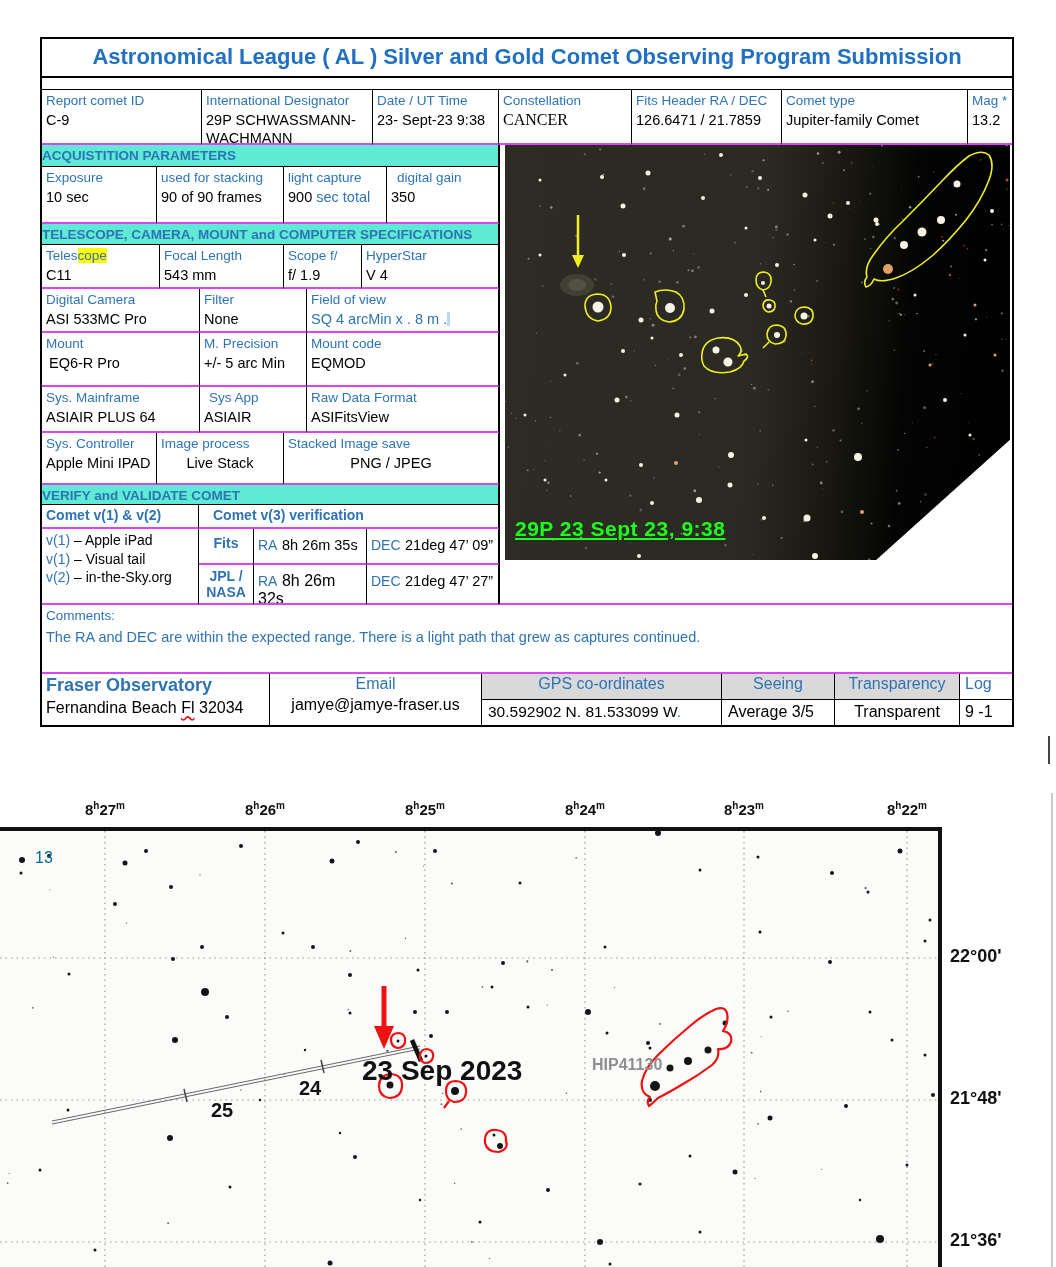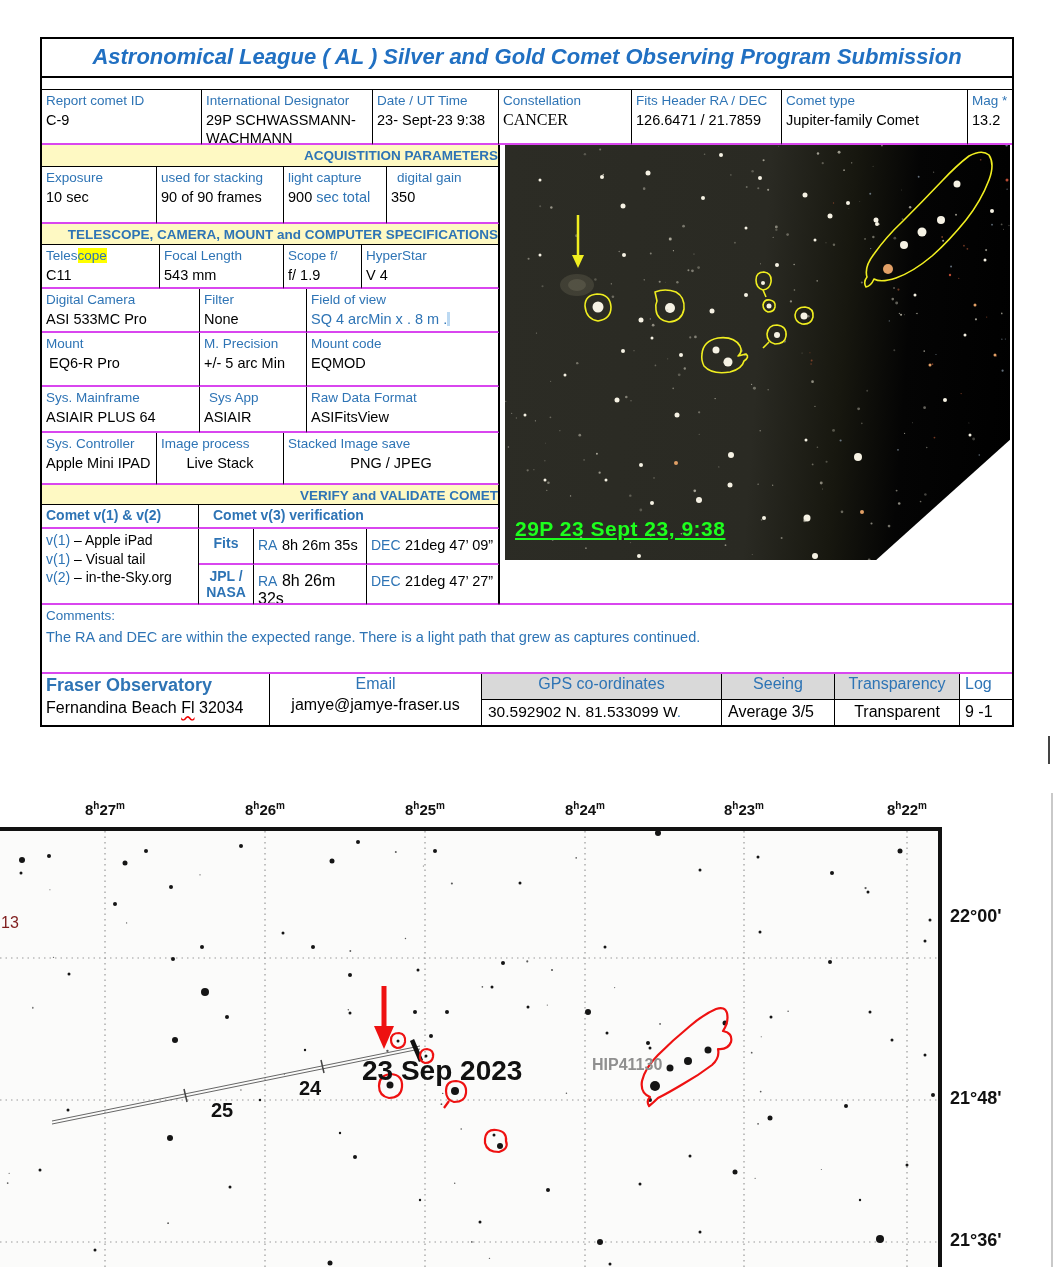--- a/index.html
+++ b/index.html
@@ -1,30 +1,30 @@
 <!DOCTYPE html>
 <html><head>
 <meta charset="utf-8">
 <style>
   html,body{margin:0;padding:0;background:#fff;}
   #page{position:relative;width:1056px;height:1267px;background:#fff;overflow:hidden;
         font-family:"Liberation Sans",sans-serif;}
   
   #form{position:absolute;left:40px;top:37px;width:974px;height:690px;border:2px solid #000;box-sizing:border-box;background:#fff;}
   .abs{position:absolute;box-sizing:border-box;}
-  .titlerow{border-bottom:2px solid #000;text-align:center;font-weight:bold;font-size:22px;color:#2170c2;padding-top:5px;font-style:italic;}
+  .titlerow{border-bottom:2px solid #000;text-align:center;font-weight:bold;font-size:22px;color:#2170c2;padding-top:5px;}
   .spacer{border-bottom:1px solid #000;}
   .cell{border-right:1px solid #000;border-bottom:2px solid #d946ef;padding:2px 4px;overflow:hidden;background:#fff;}
   .nbr{border-right:none;}
   .lbl{color:#2E74B5;font-size:13.5px;line-height:17px;white-space:nowrap;}
   .val{color:#000;font-size:14.5px;line-height:18px;margin-top:2px;}
   .serif{font-family:"Liberation Serif",serif;font-size:16px;}
   .blue{color:#2E74B5;}
-  .sechdr{background:#fef9c3;border-right:1px solid #000;border-bottom:1px solid #000;color:#2E74B5;
-          font-weight:bold;font-size:13.5px;text-align:right;padding-top:3px;}
+  .sechdr{background:#5eead4;border-right:1px solid #000;border-bottom:1px solid #000;color:#2E74B5;
+          font-weight:bold;font-size:13.5px;text-align:left;padding-top:3px;}
   .hl{background:#ffff00;}
   .caret{display:inline-block;width:3px;height:14px;background:#bcd9f2;vertical-align:-2px;}
   .vline{font-size:14px;line-height:18.5px;white-space:nowrap;}
   .srchdr{color:#2E74B5;font-weight:bold;font-size:14px;text-align:center;}
   
   .fhdr{color:#2E74B5;font-size:16px;}
   .fgray{background:#D9D9D9;}
   .wavy{text-decoration:underline;text-decoration-style:wavy;text-decoration-color:#e00;text-underline-offset:2px;}
   
   #photo{position:absolute;left:505px;top:145px;width:505px;height:415px;
@@ -32,21 +32,21 @@
          clip-path:polygon(0 0,100% 0,100% 71%,73.5% 100%,0 100%);}
   #photo-caption{position:absolute;left:10px;top:372px;color:#1dff1d;font-weight:bold;font-size:21px;
                  text-decoration:underline;letter-spacing:.5px;white-space:nowrap;}
   
   .maplbl{position:absolute;font-weight:bold;color:#111;}
   .ra{width:80px;text-align:center;font-size:15px;}
   .ra sup{font-size:10px;}
   .dec{font-size:18px;}
   #map-title{position:absolute;left:62px;top:760px;font-size:20px;font-weight:bold;color:#2b72bd;}
   #hip{position:absolute;left:592px;top:1056px;font-size:16px;font-weight:600;color:#8f8f8f;}
-  #edge13{position:absolute;left:1px;top:914px;font-size:16px;color:#7f1d1d;}
+  #edge13{position:absolute;left:1px;top:849px;font-size:16px;color:#0369a1;padding-left:34px;}
   .edgebar{position:absolute;}
 </style>
 </head>
 <body>
 
 <div id="page">
 
   <div id="form">
     <div class="abs titlerow" style="left:0;top:0;width:970px;height:39px">Astronomical League ( AL )  Silver and Gold Comet Observing Program Submission</div>
     <div class="abs spacer" style="left:0;top:39px;width:970px;height:12px"></div>
@@ -705,20 +705,20 @@
       <path d="M485 1139 Q486 1129 496 1130 Q507 1131 506 1141 Q509 1149 499 1152 Q487 1152 485 1143 Z"></path>
       <path d="M650 1097 Q640 1093 642 1081 Q645 1068 658 1055 Q673 1040 690 1026 Q704 1014 716 1009 Q725 1006 727 1013 Q729 1022 723 1031 Q733 1033 731 1042 Q728 1050 718 1049 Q720 1058 712 1065 Q699 1075 683 1084 Q668 1093 658 1098 Q653 1103 649 1106 Q646 1101 650 1097 Z"></path>
     </g>
   </svg>
 
   <div id="edge13">13</div>
   <div id="hip">HIP41130</div>
   <div class="maplbl" style="left:362px;top:1055px;font-size:28px">23 Sep 2023</div>
   <div class="maplbl" style="left:299px;top:1077px;font-size:20px">24</div>
   <div class="maplbl" style="left:211px;top:1099px;font-size:20px">25</div>
-  <div class="maplbl dec" style="left:950px;top:906px">22°00'</div>
+  <div class="maplbl dec" style="left:950px;top:946px">22°00'</div>
   <div class="maplbl dec" style="left:950px;top:1088px">21°48'</div>
   <div class="maplbl dec" style="left:950px;top:1230px">21°36'</div>
 
   <div class="edgebar" style="left:1048px;top:736px;width:2px;height:28px;background:#444"></div>
   <div class="edgebar" style="left:1051px;top:793px;width:2px;height:474px;background:#c9c9c9"></div>
 
 </div>
 
 </body></html>

